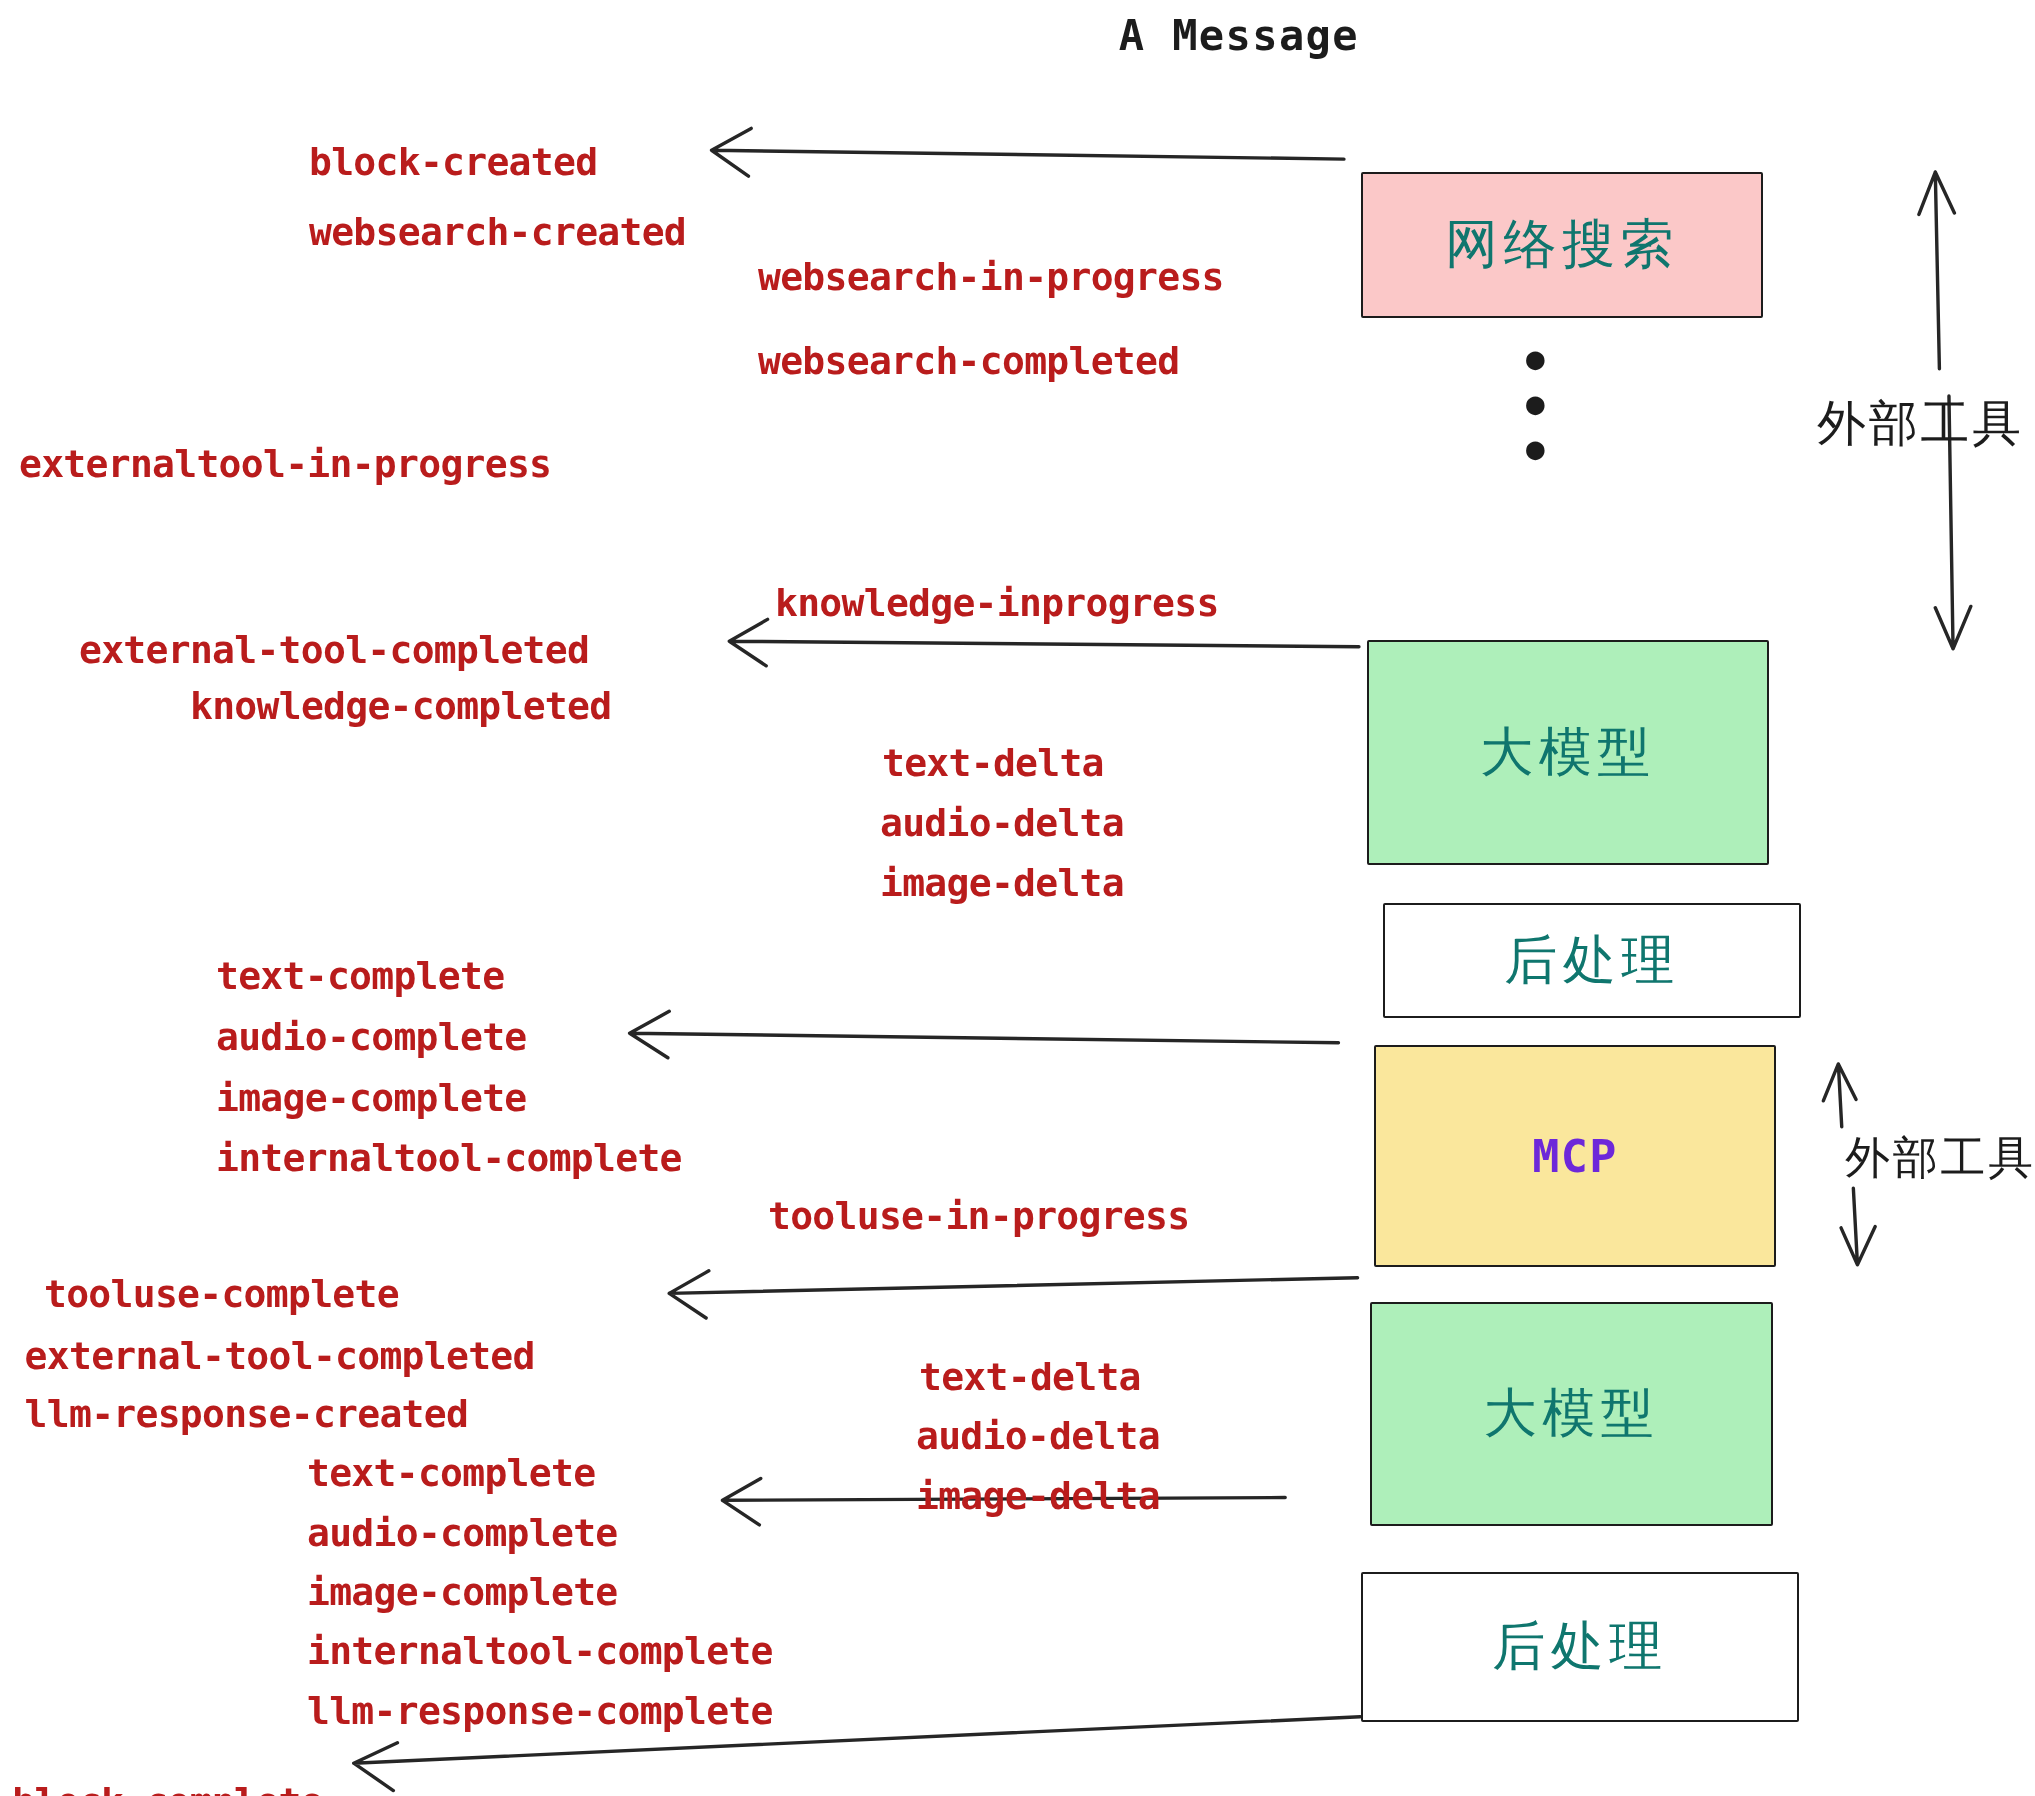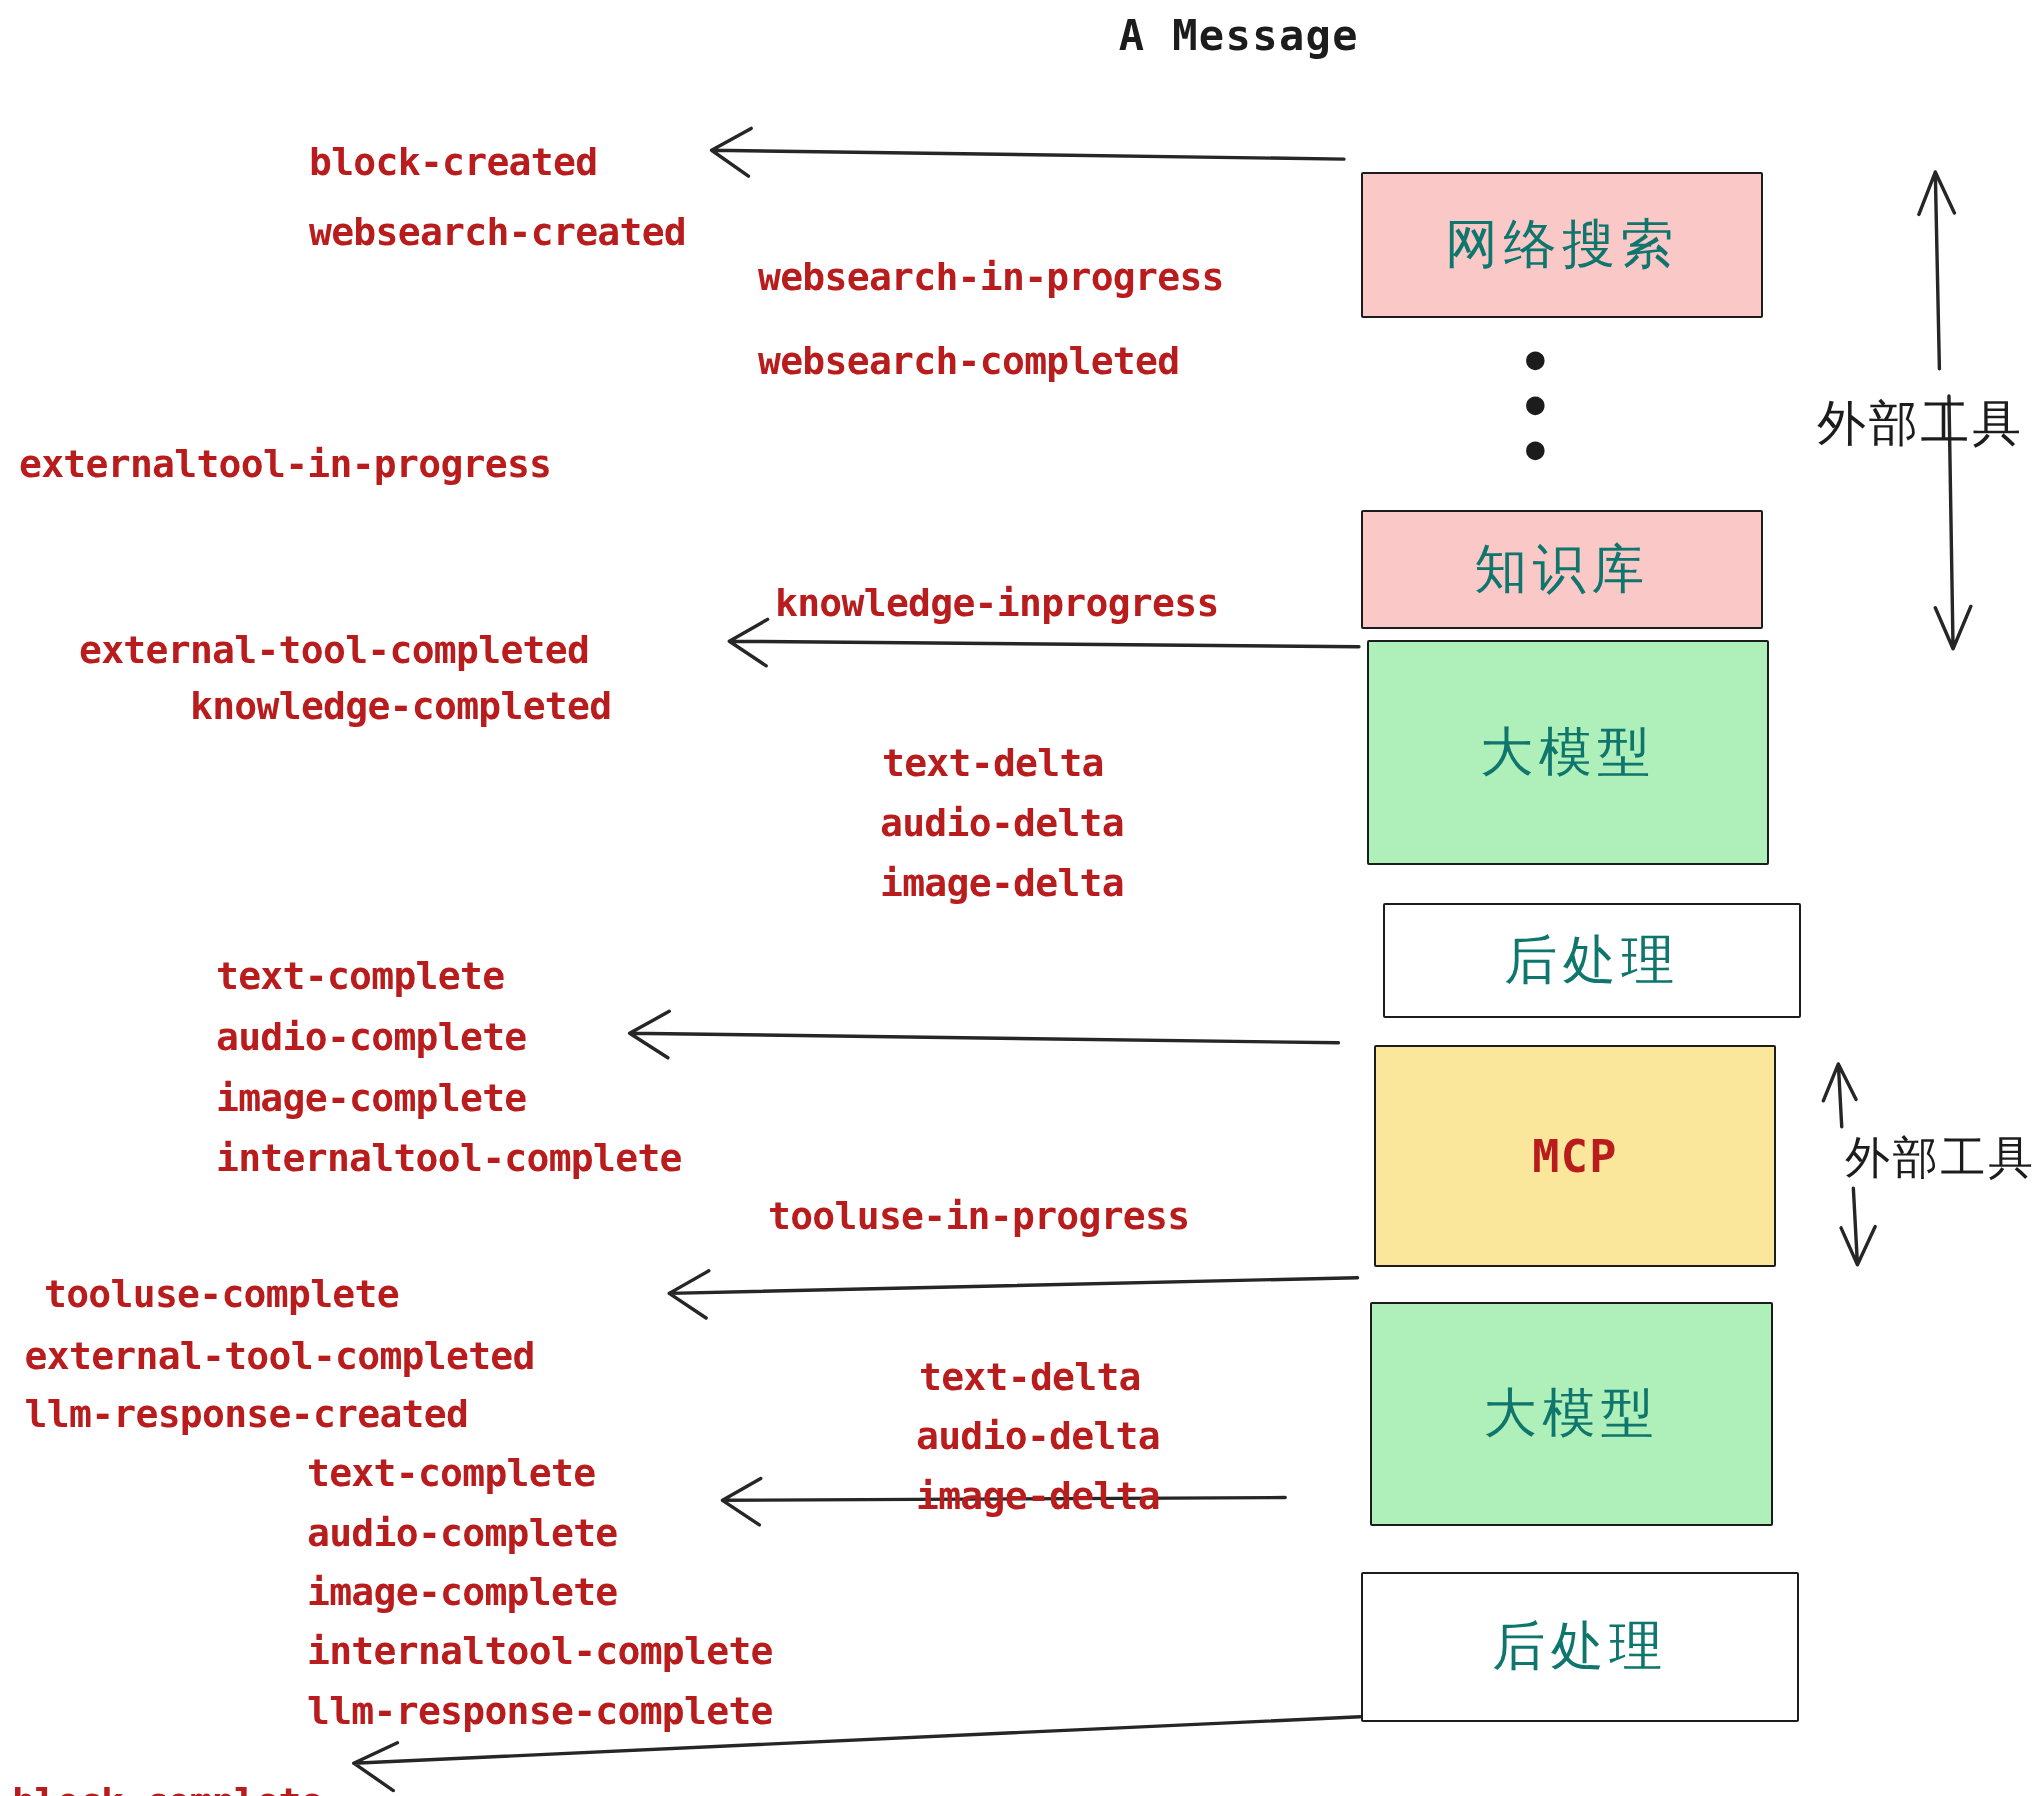--- a/index.html
+++ b/index.html
@@ -5,21 +5,21 @@
   html,body{margin:0;padding:0;background:#ffffff;}
   #canvas{position:relative;width:2035px;height:1796px;background:#ffffff;overflow:hidden;
           font-family:"DejaVu Sans Mono", monospace;}
   .title{position:absolute;left:840px;top:11px;width:519px;text-align:right;
          font:bold 42px "DejaVu Sans Mono", monospace;letter-spacing:1.4px;color:#1c1c1c;white-space:nowrap;}
   .evt{position:absolute;font:bold 38px "DejaVu Sans Mono", monospace;letter-spacing:-0.7px;
        color:#b91c1c;white-space:nowrap;line-height:1.15;margin-top:48px;}
   .box{position:absolute;border:2.7px solid #1c1c1c;border-radius:2px;box-sizing:border-box;
        display:flex;align-items:center;justify-content:center;}
   .zh{font-family:"DejaVu Sans", sans-serif;font-size:53px;letter-spacing:5.5px;color:#0f766e;white-space:nowrap;}
-  .mono-label{font:bold 45px "DejaVu Sans Mono", monospace;color:#b91c1c;letter-spacing:1.4px;}
+  .mono-label{font:bold 45px "DejaVu Sans Mono", monospace;color:#6d28d9;letter-spacing:1.4px;}
   .pink{background:#fbc8c8;} .green{background:#aeefba;} .yellow{background:#fae79c;} .white{background:#ffffff;text-align:center;}
   .side{position:absolute;font-family:"DejaVu Sans", sans-serif;font-size:49px;color:#1c1c1c;
         letter-spacing:2.7px;white-space:nowrap;}
   .side.small{font-size:45px;}
   .vdots{position:absolute;left:1526px;top:336px;}
   .vdots span{display:block;font-size:31px;line-height:45px;color:#1c1c1c;}
   svg.arrows{position:absolute;left:0;top:0;width:2035px;height:1796px;}
   svg.arrows path{stroke:#262626;stroke-width:5;fill:none;stroke-linecap:round;stroke-linejoin:round;}
 </style>
 </head>
@@ -72,23 +72,20 @@
   <div class="evt" style="left:12.3px;top:1733px">block-complete</div>
 
   <div class="box pink" style="left:1361px;top:172px;width:402px;height:146px">
     <span class="zh">网络搜索</span>
   </div>
   <div class="vdots">
     <span>●</span>
     <span>●</span>
     <span>●</span>
   </div>
-  <div class="box pink" style="left:1361px;top:510px;width:402px;height:119px">
-    <span class="zh">知识库</span>
-  </div>
   <div class="box green" style="left:1367px;top:640px;width:402px;height:225px">
     <span class="zh">大模型</span>
   </div>
   <div class="box white" style="left:1383px;top:903px;width:418px;height:115px">
     <span class="zh">后处理</span>
   </div>
   <div class="box yellow" style="left:1374px;top:1045px;width:402px;height:222px">
     <span class="mono-label">MCP</span>
   </div>
   <div class="box green" style="left:1370px;top:1302px;width:403px;height:224px">

